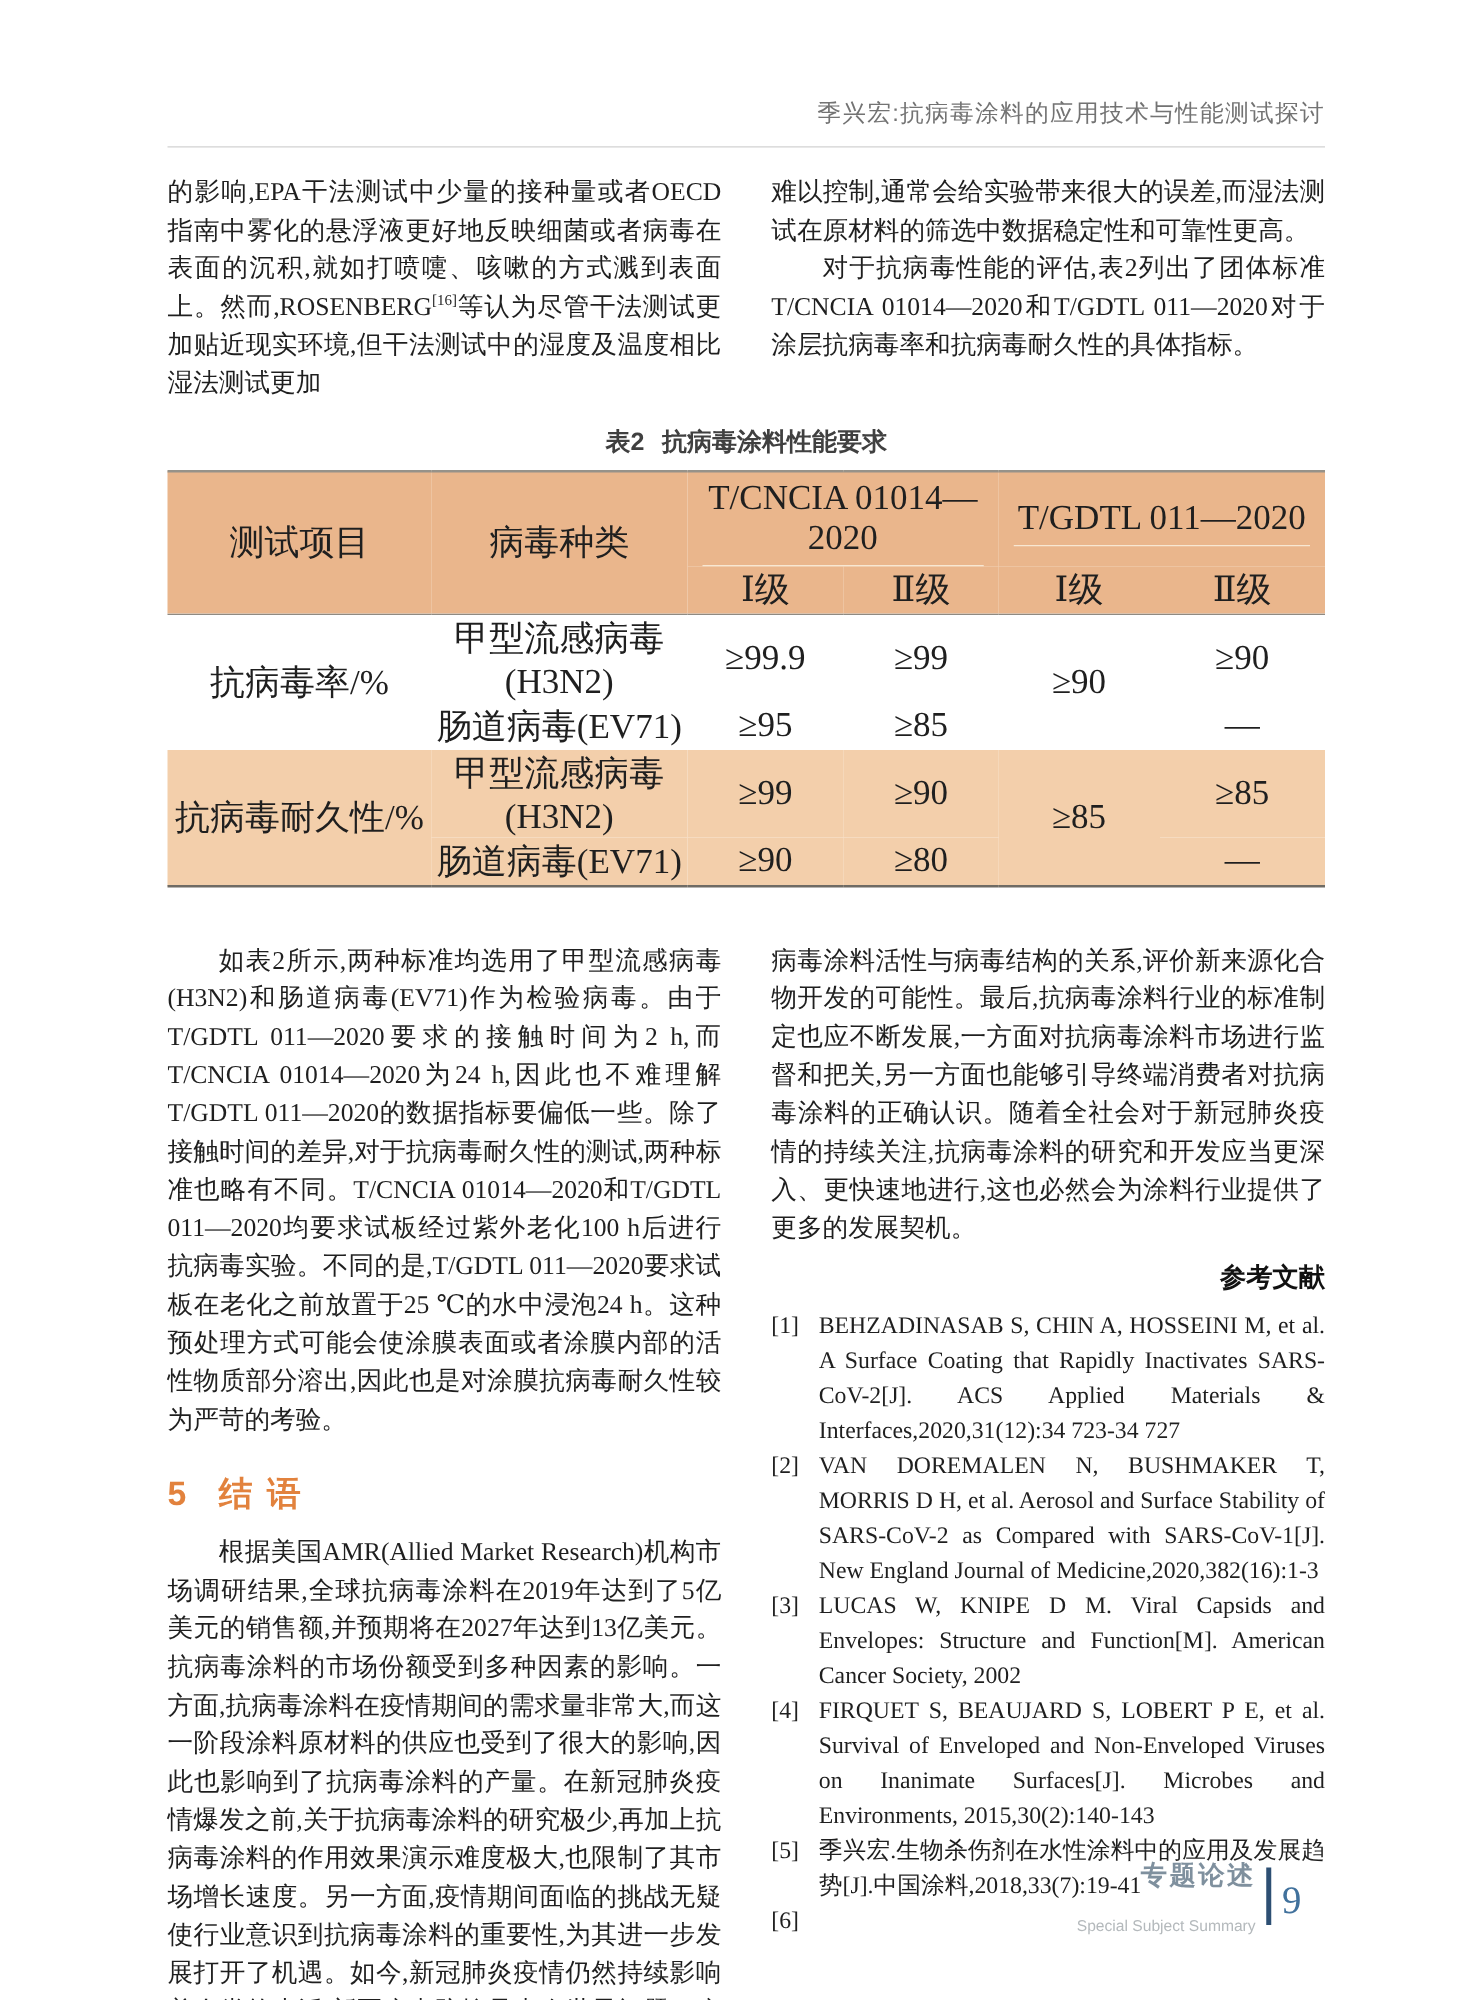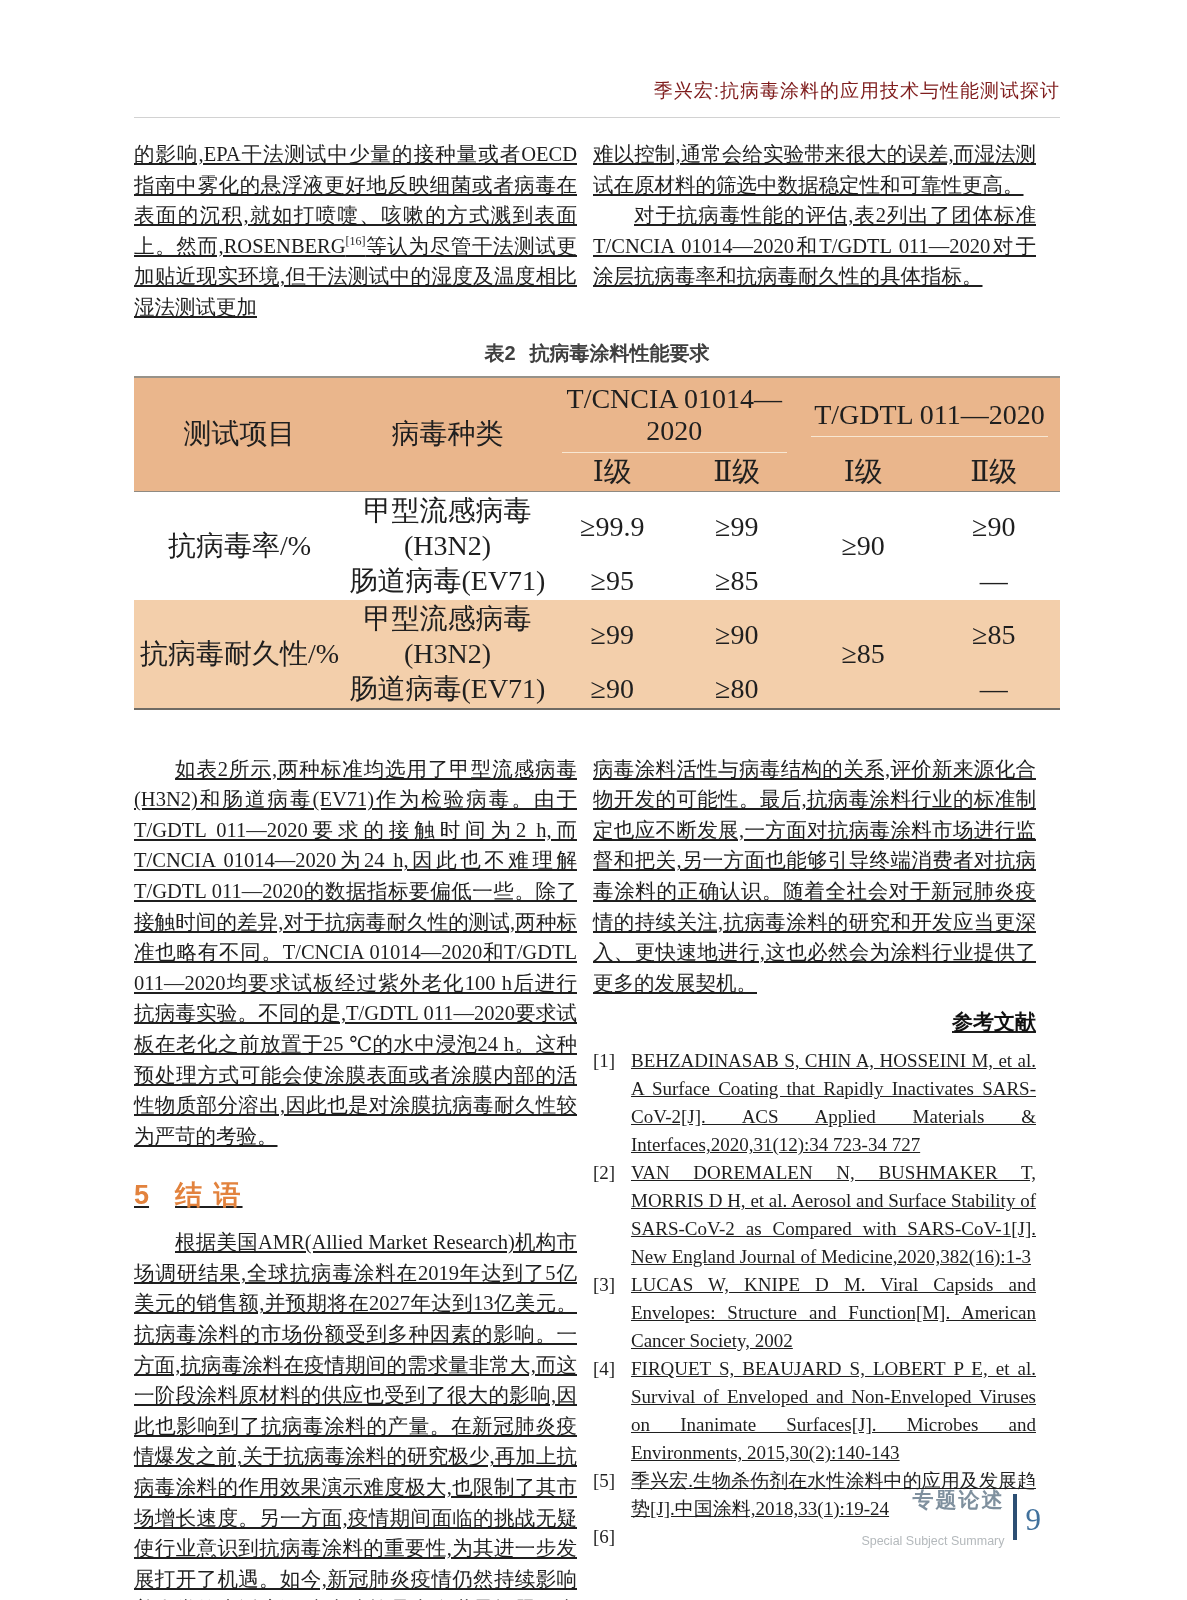--- a/index.html
+++ b/index.html
@@ -15,31 +15,31 @@
     position:absolute;inset:0;
     padding:0 127px 0 134px;
     box-sizing:border-box;
   }
   
   .running-head{
     margin-top:78px;
     text-align:right;
     font-family:"Liberation Sans","DejaVu Sans",sans-serif;
     font-size:19px;
-    color:#7f1d1d;
+    color:#737373;
     letter-spacing:1px;
   }
   .head-rule{
     margin-top:13px;
     border:none;
     border-top:1.5px solid #d2d2d2;
     height:0;
   }
   
-  .cols{display:flex;gap:16px;text-decoration:underline;}
+  .cols{display:flex;gap:40px;}
   .col{width:443px;box-sizing:border-box;}
   p.body-text{
     margin:0;
     font-size:20.5px;
     line-height:30.6px;
     text-align:justify;
     text-justify:inter-ideograph;
   }
   p.indent{text-indent:2em;}
   sup.ref-sup{font-size:12px;line-height:0;}
@@ -243,21 +243,21 @@
       <p class="body-text indent">根据美国AMR(Allied Market Research)机构市场调研结果,全球抗病毒涂料在2019年达到了5亿美元的销售额,并预期将在2027年达到13亿美元。抗病毒涂料的市场份额受到多种因素的影响。一方面,抗病毒涂料在疫情期间的需求量非常大,而这一阶段涂料原材料的供应也受到了很大的影响,因此也影响到了抗病毒涂料的产量。在新冠肺炎疫情爆发之前,关于抗病毒涂料的研究极少,再加上抗病毒涂料的作用效果演示难度极大,也限制了其市场增长速度。另一方面,疫情期间面临的挑战无疑使行业意识到抗病毒涂料的重要性,为其进一步发展打开了机遇。如今,新冠肺炎疫情仍然持续影响着人类的生活,新冠病毒防控是当今世界问题。病毒的传播速度快,尤其是当前出现的一些变异型病毒,使得防控非常棘手,因此研究广谱型抗病毒涂料具有重大的意义。此外,在开发抗病毒技术的同时,也需要关注其毒理性,避免对人类健康和生态环境造成负面影响。研究者需要探索抗</p>
     </div>
     <div class="col">
       <p class="body-text">病毒涂料活性与病毒结构的关系,评价新来源化合物开发的可能性。最后,抗病毒涂料行业的标准制定也应不断发展,一方面对抗病毒涂料市场进行监督和把关,另一方面也能够引导终端消费者对抗病毒涂料的正确认识。随着全社会对于新冠肺炎疫情的持续关注,抗病毒涂料的研究和开发应当更深入、更快速地进行,这也必然会为涂料行业提供了更多的发展契机。</p>
       <h3 class="refs-head">参考文献</h3>
       <ol class="refs">
         <li><span class="ref-label">[1]</span><span>BEHZADINASAB S, CHIN A, HOSSEINI M, et al. A Surface Coating that Rapidly Inactivates SARS-CoV-2[J]. ACS Applied Materials &amp; Interfaces,2020,31(12):34 723-34 727</span></li>
         <li><span class="ref-label">[2]</span><span>VAN DOREMALEN N, BUSHMAKER T, MORRIS D H, et al. Aerosol and Surface Stability of SARS-CoV-2 as Compared with SARS-CoV-1[J]. New England Journal of Medicine,2020,382(16):1-3</span></li>
         <li><span class="ref-label">[3]</span><span>LUCAS W, KNIPE D M. Viral Capsids and Envelopes: Structure and Function[M]. American Cancer Society, 2002</span></li>
         <li><span class="ref-label">[4]</span><span>FIRQUET S, BEAUJARD S, LOBERT P E, et al. Survival of Enveloped and Non-Enveloped Viruses on Inanimate Surfaces[J]. Microbes and Environments, 2015,30(2):140-143</span></li>
-        <li><span class="ref-label">[5]</span><span>季兴宏.生物杀伤剂在水性涂料中的应用及发展趋势[J].中国涂料,2018,33(1):19-24</span></li>
+        <li><span class="ref-label">[5]</span><span>季兴宏.生物杀伤剂在水性涂料中的应用及发展趋势[J].中国涂料,2018,33(7):19-41</span></li>
         <li><span class="ref-label">[6]</span></li>
       </ol>
     </div>
   </div>
 
   <div class="footer">
     <div class="sec-block">
       <div class="sec-cn">专题论述</div>
       <div class="sec-en">Special Subject Summary</div>
     </div>

